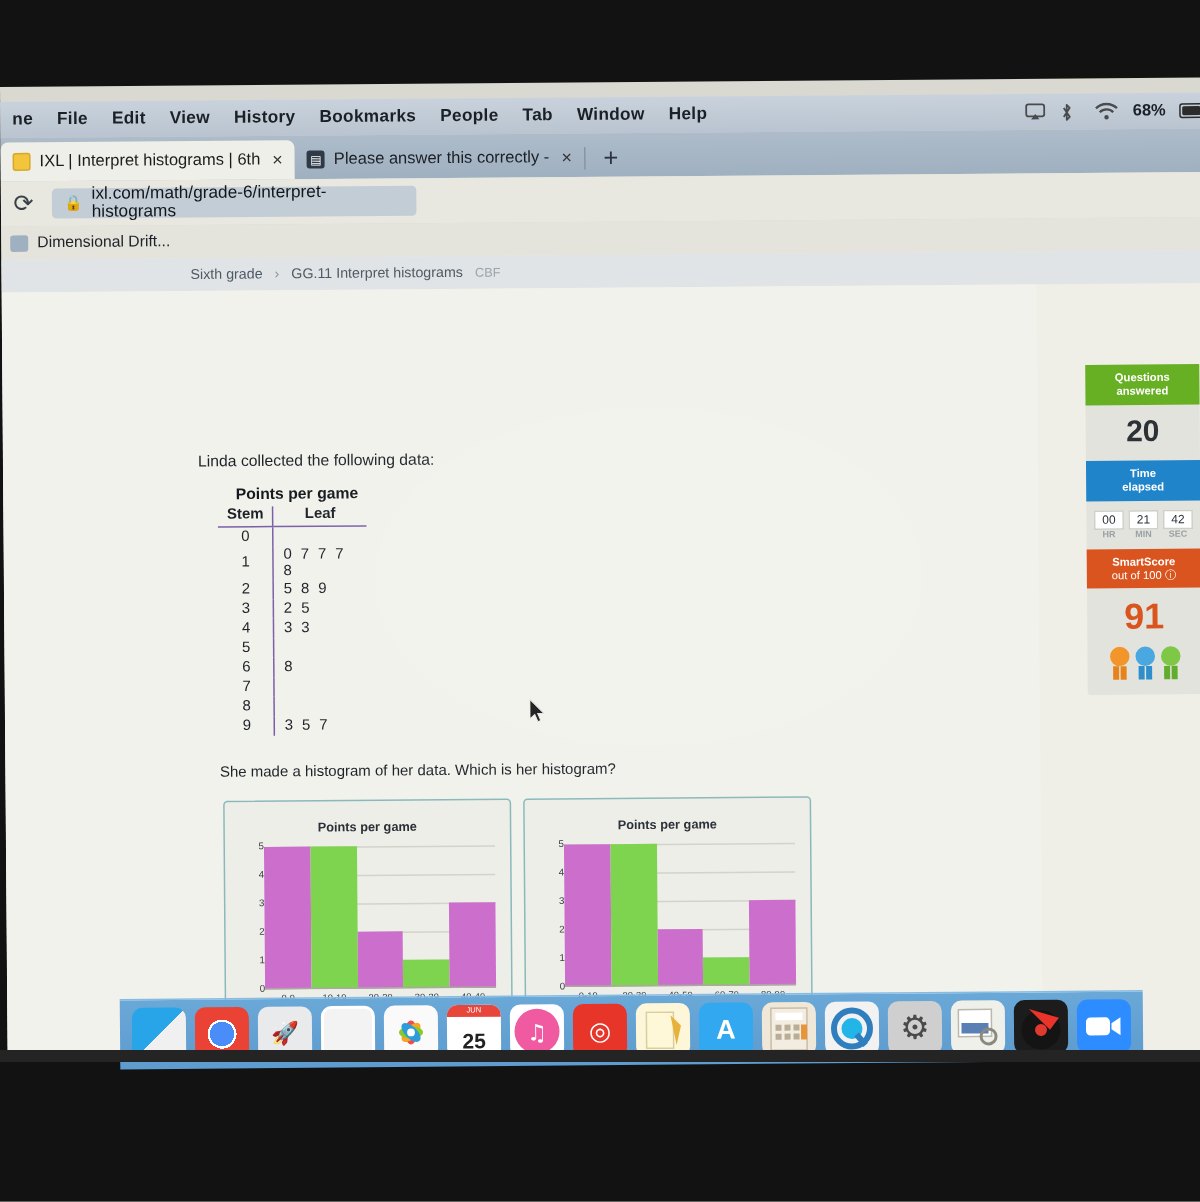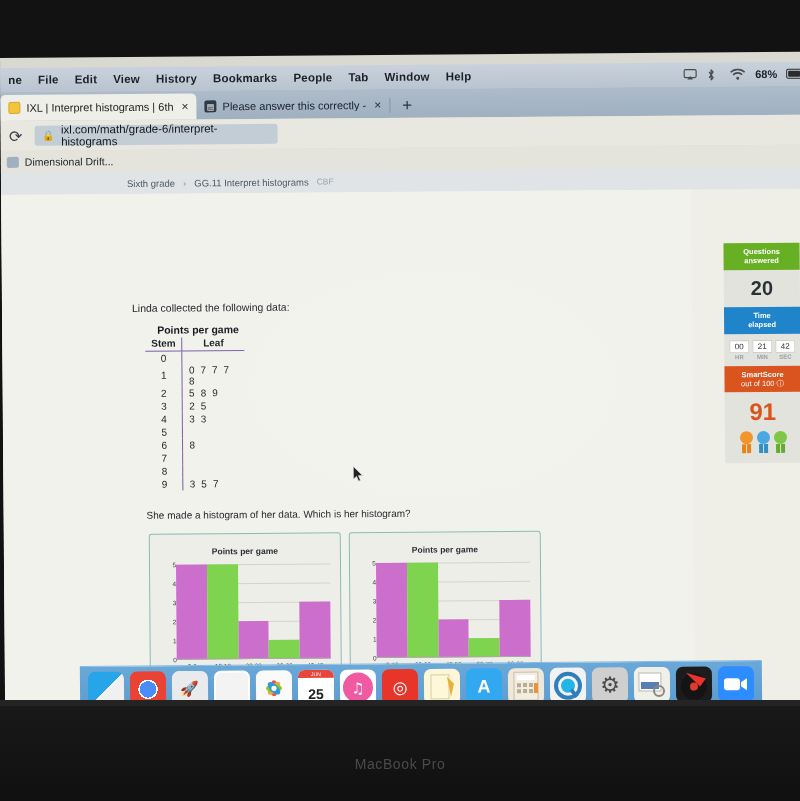--- a/index.html
+++ b/index.html
@@ -586,16 +586,13 @@
     <div class="dicon d-zoom">
       <svg width="28" height="20" viewBox="0 0 28 20">
           <rect x="2" y="4" width="16" height="12" rx="3" fill="#fff"></rect>
           <path d="M19 8 L25 4 V16 L19 12 Z" fill="#fff"></path>
         </svg>
 
     </div>
   </div>
 
   <div class="hinge"></div>
-  <div class="bezel-bottom">
-    <div class="mbp">MacBook Pro</div>
-  </div>
 </div>
 
 </body></html>

